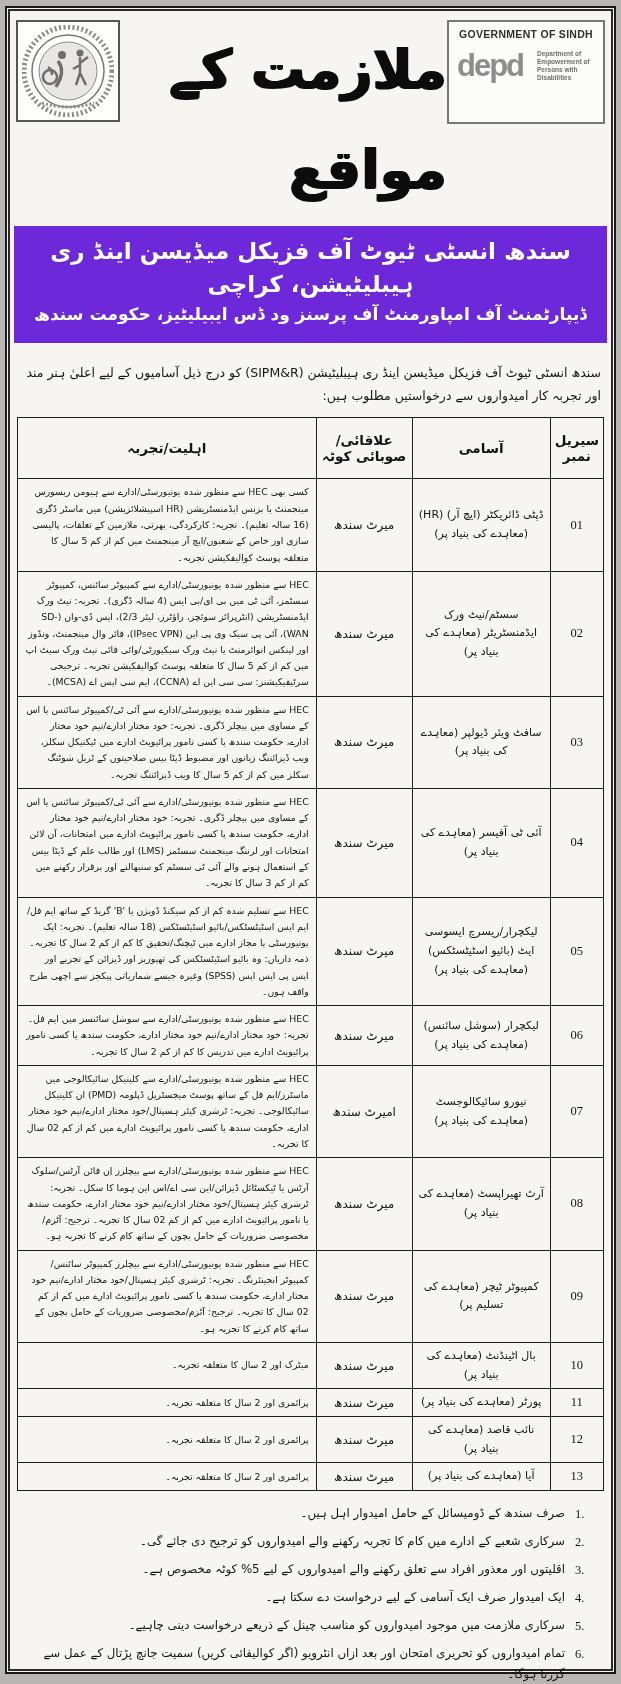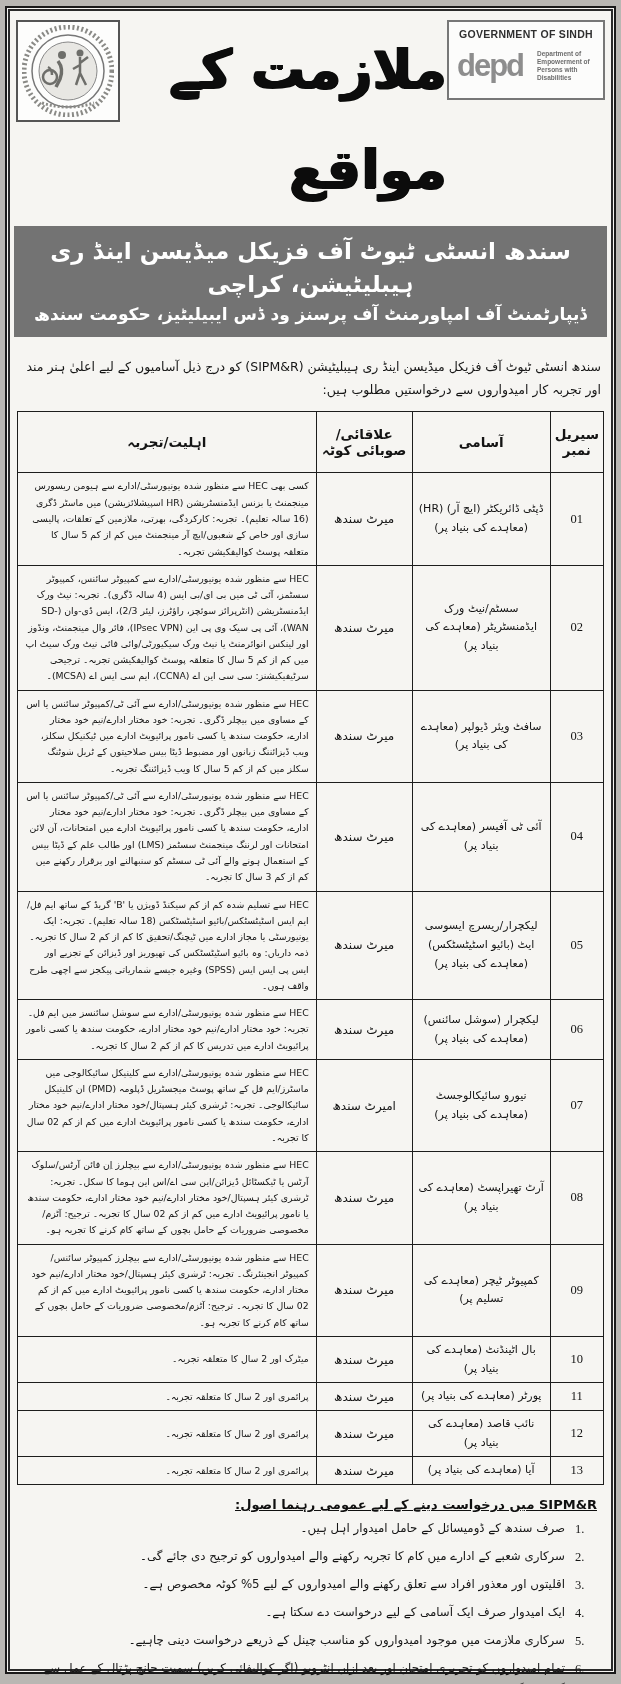--- a/index.html
+++ b/index.html
@@ -15,28 +15,28 @@
     box-shadow:0 0 0 1px #f6f5f2 inset, 0 0 0 3px #2a2a2a inset;
     padding:8px 7px 6px 7px; display:flex; flex-direction:column;
   }
 
   
   .top-header { display:flex; align-items:flex-start; justify-content:space-between; padding:4px 2px 6px 2px; }
   .seal-box { width:104px; height:102px; border:2px solid #555; background:#fdfdfc; display:flex; align-items:center; justify-content:center; }
   .main-title { flex:1; font-weight:bold; color:#0c0c0c;
     font-size:54px; line-height:100px; letter-spacing:-1px;
     text-shadow:1px 0 0 #0c0c0c, -1px 0 0 #0c0c0c, 0 1px 0 #0c0c0c; direction:rtl; }
-  .govt-box { width:158px; height:80px; border:2px solid #777; background:#fcfcfb; padding:6px 5px 4px 5px; text-align:center; }
+  .govt-box { width:158px; height:104px; border:2px solid #777; background:#fcfcfb; padding:6px 5px 4px 5px; text-align:center; }
   .govt-title { font-family:"Liberation Sans",sans-serif; font-size:10.5px; font-weight:bold; color:#2f2f2f; letter-spacing:.3px; }
   .depd-row { display:flex; align-items:center; justify-content:center; margin-top:10px; gap:14px; }
   .depd-logo { font-family:"Liberation Sans",sans-serif; font-size:31px; font-weight:bold; color:#8d8d8d; letter-spacing:-2px; line-height:.9; }
   .depd-dept { font-family:"Liberation Sans",sans-serif; font-size:6.5px; font-weight:bold; color:#6d6d6d; text-align:left; width:58px; line-height:1.25; }
 
   
-  .black-banner { background:#737373; color:#fff; text-align:center; padding:9px 6px 10px 6px; direction:rtl; }
+  .black-banner { background:#6d28d9; color:#fff; text-align:center; padding:9px 6px 16px 6px; direction:rtl; }
   .banner-line1 { font-size:23px; font-weight:bold; line-height:1.45; }
   .banner-line2 { font-size:17px; font-weight:bold; line-height:1.5; }
 
   
   .intro { direction:rtl; text-align:right; font-size:12.5px; color:#171717; padding:18px 6px 8px 10px; line-height:1.85; border-bottom:0; }
 
   
   table.jobs { width:calc(100% - 6px); margin:2px 3px 6px 3px; border-collapse:collapse; direction:rtl; }
   table.jobs th, table.jobs td { border:1.6px solid #1d1d1d; vertical-align:middle; color:#141414; }
   table.jobs th { font-size:13.5px; font-weight:bold; padding:14px 4px; text-align:center; }
@@ -177,21 +177,20 @@
         <tr>
             <td class="c-serial">13</td>
             <td class="c-pos">آیا (معاہدے کی بنیاد پر)</td>
             <td class="c-quota">میرٹ سندھ</td>
             <td class="c-elig">پرائمری اور 2 سال کا متعلقہ تجربہ۔</td>
           </tr>
       </tbody>
     </table>
 
     <div class="guidelines">
-      <div class="g-heading">SIPM&amp;R میں درخواست دینے کے لیے عمومی رہنما اصول:</div>
       <div class="g-item">
           <span class="g-num">1.</span>
           <span class="g-text">صرف سندھ کے ڈومیسائل کے حامل امیدوار اہل ہیں۔</span>
         </div>
       <div class="g-item">
           <span class="g-num">2.</span>
           <span class="g-text">سرکاری شعبے کے ادارے میں کام کا تجربہ رکھنے والے امیدواروں کو ترجیح دی جائے گی۔</span>
         </div>
       <div class="g-item">
           <span class="g-num">3.</span>

